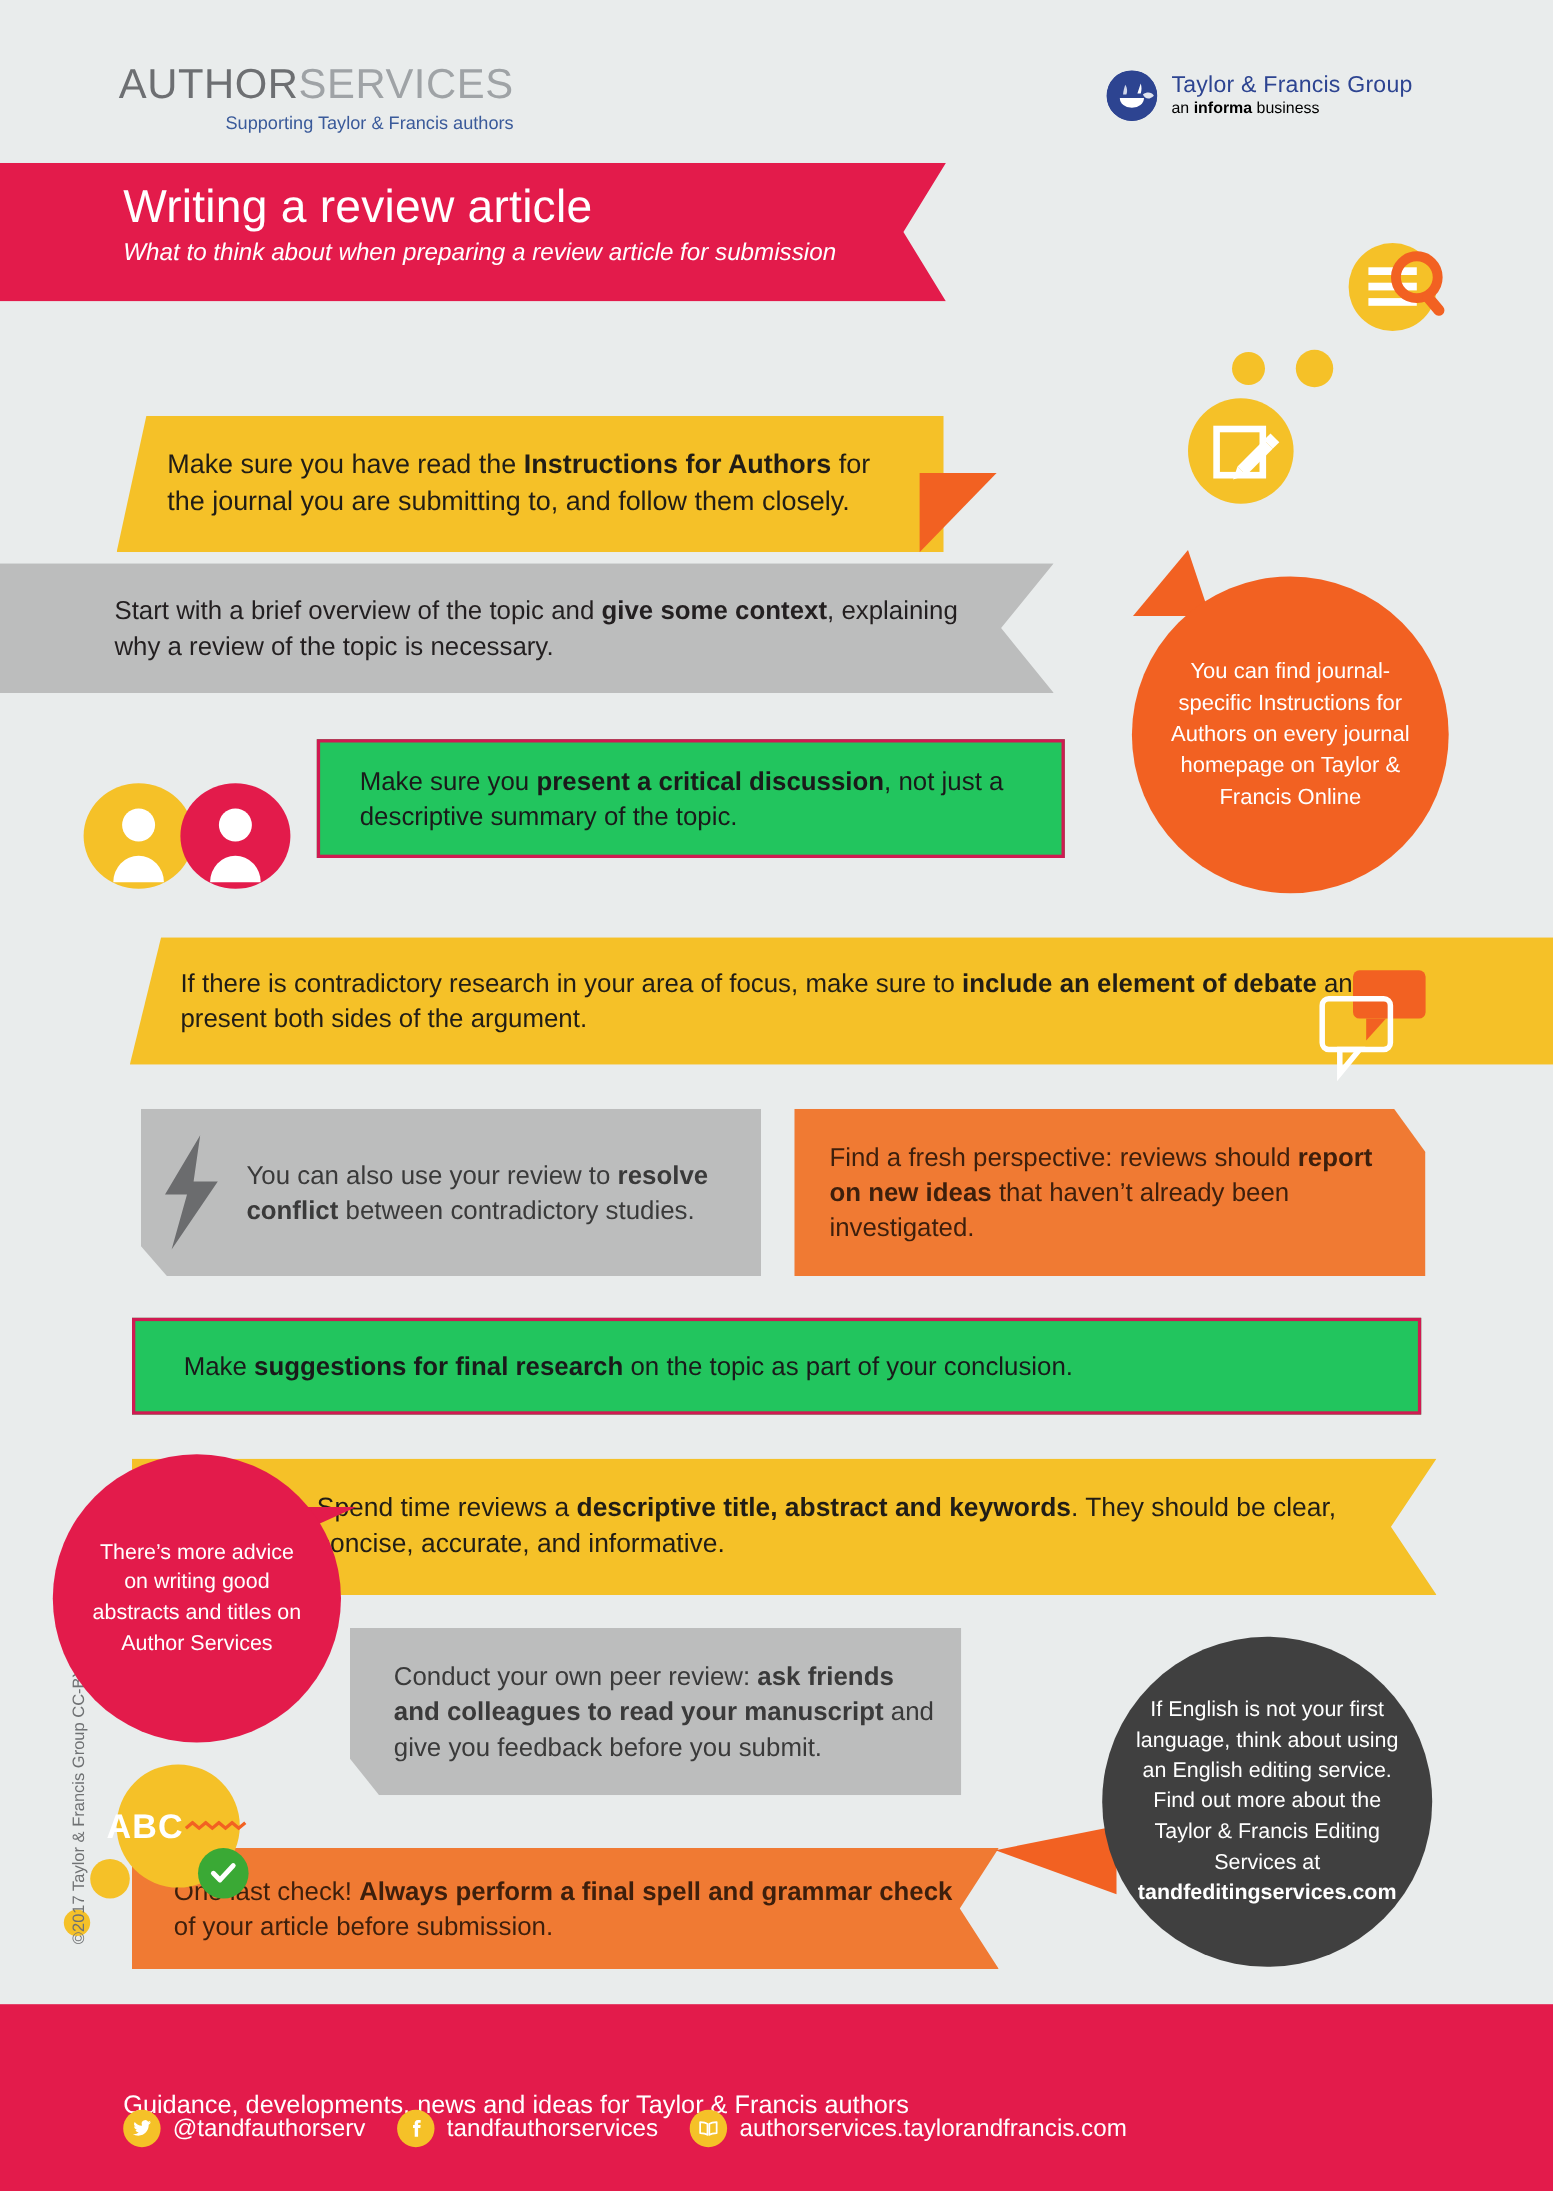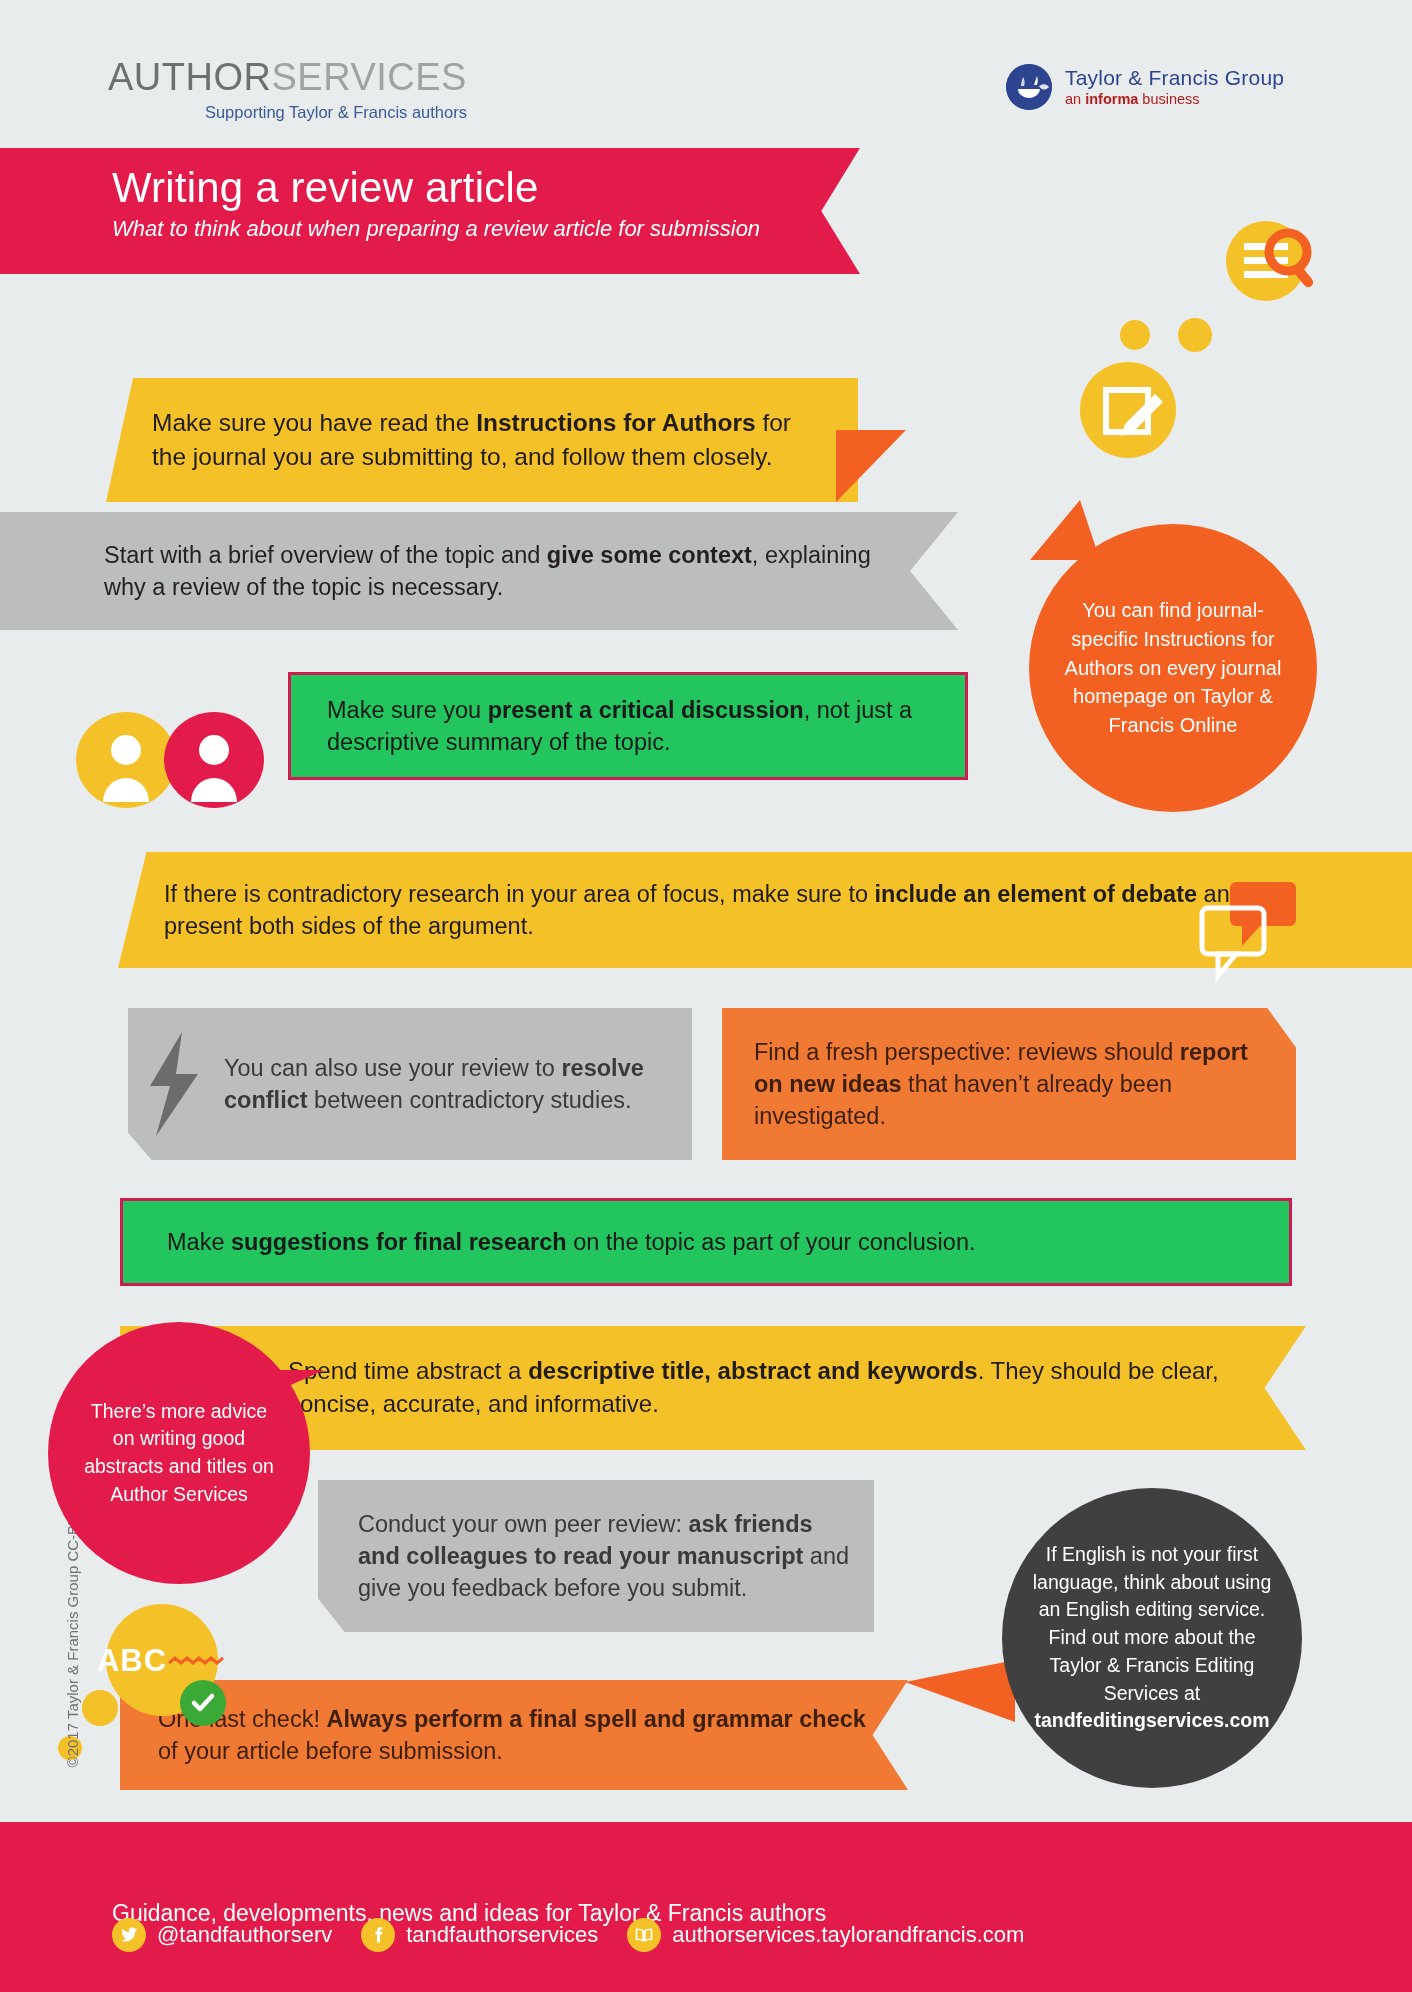--- a/index.html
+++ b/index.html
@@ -14,21 +14,21 @@
   
   .hdr-logo { position: absolute; left: 108px; top: 58px; }
   .hdr-logo .wordmark { font-size: 38px; letter-spacing: 0.5px; line-height: 1; }
   .hdr-logo .w-a { color: #6d6f72; font-weight: 400; }
   .hdr-logo .w-b { color: #9fa3a6; font-weight: 300; }
   .hdr-logo .tagline { color: #3a5a9a; font-size: 16.5px; margin-top: 7px; text-align: right; }
 
   .tf-logo { position: absolute; left: 1006px; top: 64px; display: flex; align-items: center; gap: 13px; }
   .tf-mark { width: 46px; height: 46px; border-radius: 50%; background: #2d4491; position: relative; overflow: hidden; flex: none; }
   .tf-text .l1 { color: #2d4491; font-size: 21px; line-height: 1.05; letter-spacing: .2px; }
-  .tf-text .l2 { color: #b91c1c; font-size: 14.5px; margin-top: 2px; }
+  .tf-text .l2 { color: #000000; font-size: 14.5px; margin-top: 2px; }
   .tf-text .l2 b { font-weight: 700; }
 
   
   .title-banner {
     position: absolute; left: 0; top: 148px; width: 860px; height: 126px;
     background: #e31b4b;
     clip-path: polygon(0 0, 100% 0, 95.5% 50%, 100% 100%, 0 100%);
     padding: 16px 0 0 112px;
   }
   .title-banner h1 { color: #fff; font-size: 42px; font-weight: 400; line-height: 1.12; letter-spacing: .2px; }
@@ -273,21 +273,21 @@
   </div>
 
   <div class="banner b-white r6">
     <div class="txt">
       <span>Make </span><b>suggestions for final research</b><span> on the topic as part of your conclusion.</span>
     </div>
   </div>
 
   <div class="banner b-yellow r7">
     <div class="txt">
-      <span>Spend time abstract a </span><b>descriptive title, abstract and keywords</b><span>. They should be clear, concise, accurate, and informative.</span>
+      <span>Spend time reviews a </span><b>descriptive title, abstract and keywords</b><span>. They should be clear, concise, accurate, and informative.</span>
     </div>
   </div>
   <div class="c-abs-tail"></div>
   <div class="circle-callout c-abs">
     <div style="padding:0 30px;">There’s more advice on writing good abstracts and titles on Author Services</div>
   </div>
 
   <div class="banner b-gray r8">
     <div class="txt">
       <span>Conduct your own peer review: </span><b>ask friends and colleagues to read your manuscript</b><span> and give you feedback before you submit.</span>

